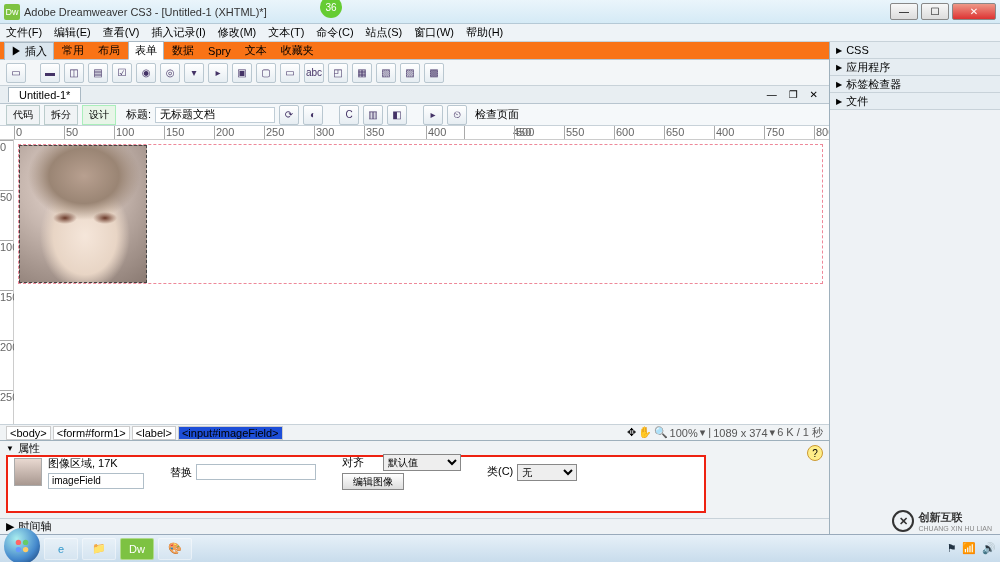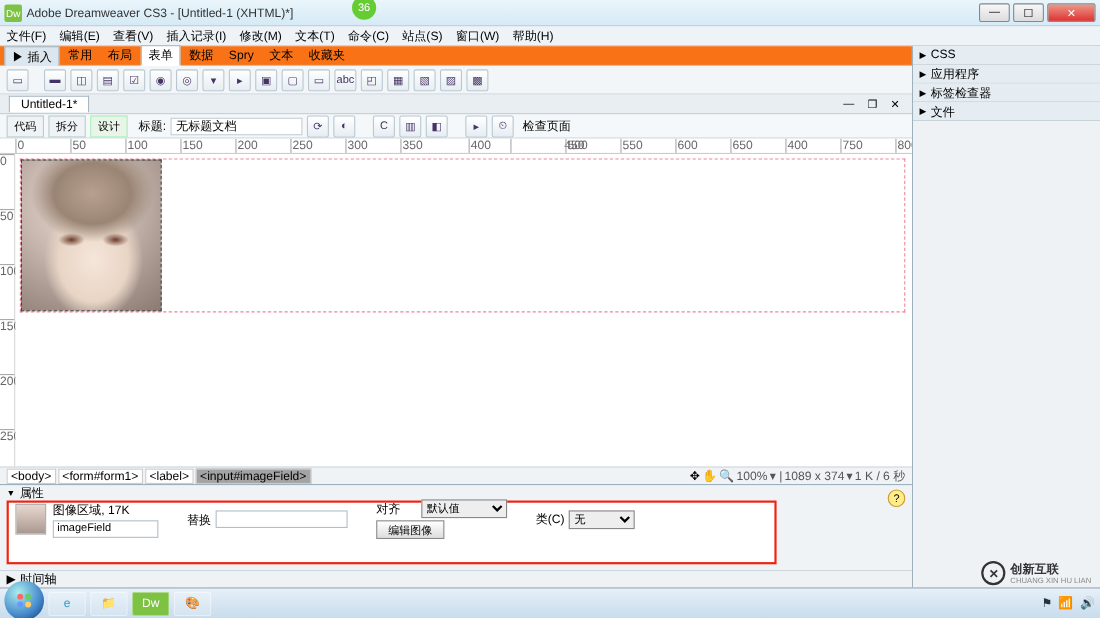--- a/index.html
+++ b/index.html
@@ -51,21 +51,21 @@
 .img-outline { position:absolute; left:0; top:0; width:128px; height:138px; border:1px dashed #444; background: radial-gradient(circle at 40% 30%, #e8d8d0 0%, #c8b8b0 40%, #a89890 70%, #8a7a72 100%); overflow:hidden;}
 .img-outline::before { content:""; position:absolute; inset:0; background:
   radial-gradient(ellipse 20px 10px at 45px 72px, #6b3a2a 0%, transparent 60%),
   radial-gradient(ellipse 20px 10px at 85px 72px, #6b3a2a 0%, transparent 60%),
   radial-gradient(ellipse 70px 55px at 64px 30px, #b8a090 0%, #9a8574 50%, transparent 80%),
   radial-gradient(ellipse 45px 55px at 65px 90px, #f5e6da 0%, #e8d5c5 70%, transparent 100%);
 }
 
 .tagbar { height:16px; background:#f0f3f5; display:flex; align-items:center; padding:0 6px; border-top:1px solid #c8d2d9; font-size:10px; gap:2px;}
 .tagbar .tag { border:1px solid #ccc; padding:0 3px; background:#fff; cursor:pointer;}
-.tagbar .tag.sel { background:#a3a3a3; }
+.tagbar .tag.sel { background:#1d4ed8; }
 .tagbar .spacer { flex:1;}
 .tagbar .stat { color:#555; }
 
 .proppanel { height:78px; border-top:1px solid #9eb0bc; background:#f0f3f5; position:relative;}
 .proppanel .hdr { height:14px; display:flex; align-items:center; padding:0 6px; font-size:10px; gap:4px;}
 .proppanel .hdr .tri { font-size:8px;}
 .redbox { position:absolute; left:6px; top:14px; width:700px; height:58px; border:2px solid #e21; background:#fff; padding:4px 6px;}
 .redbox .row { display:flex; align-items:center; gap:6px; height:22px;}
 .thumb { width:28px; height:28px; background:linear-gradient(#e8d8d0,#a89890); border:1px solid #aaa;}
 .pinput { border:1px solid #b0bec8; height:16px; padding:0 3px; width:120px; font-size:10px;}
@@ -218,21 +218,21 @@
     <span class="tag">&lt;label&gt;</span>
     <span class="tag sel">&lt;input#imageField&gt;</span>
     <span class="spacer"></span>
     <span>✥</span>
     <span>✋</span>
     <span>🔍</span>
     <span class="stat">100%</span>
     <span class="stat">▾ |</span>
     <span class="stat">1089 x 374</span>
     <span class="stat">▾</span>
-    <span class="stat">1 K / 6 秒</span>
+    <span class="stat">6 K / 1 秒</span>
   </div>
 
   <div class="proppanel">
     <div class="hdr">
           <span class="tri">▼</span>
           <span>属性</span>
       <div class="helpicon">?</div>
     </div>
     <div class="redbox">
       <div class="row">

